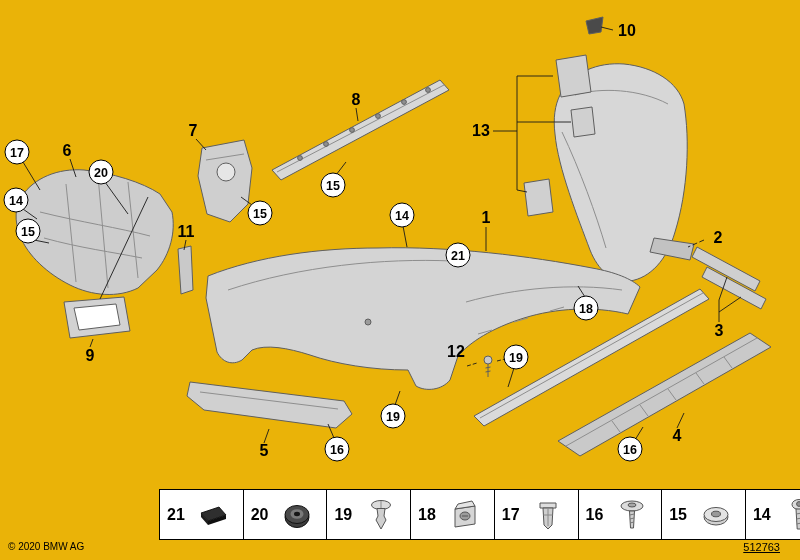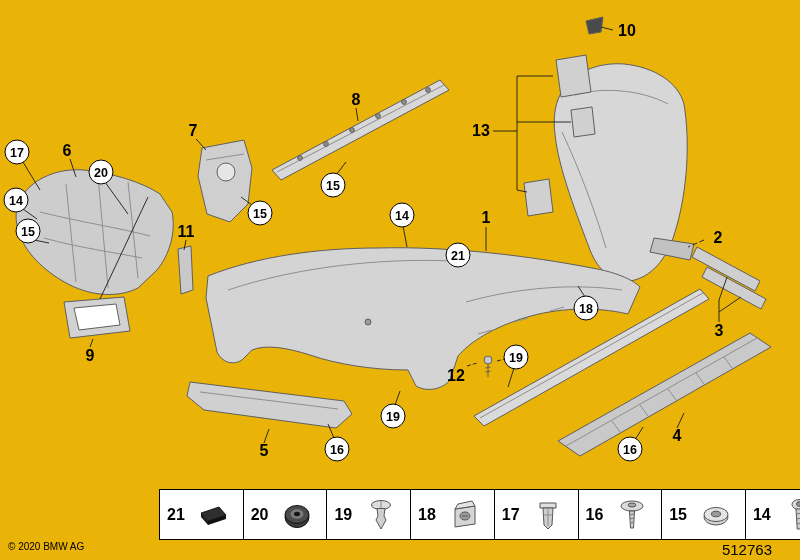--- a/index.html
+++ b/index.html
@@ -20,21 +20,21 @@
   .legend { position: absolute; left: 159px; top: 489px; display: flex; }
   .legend-cell {
     height: 49px; border: 1.3px solid #000; background: #fff;
     display: flex; align-items: center; padding: 0 3px 0 7px;
   }
   .legend-cell + .legend-cell { margin-left: -1.3px; }
   .legend-cell-item { width: 73px; }
   .legend-num { font-size: 16px; font-weight: 700; margin-right: 2px; }
   .legend-icon { display: flex; align-items: center; justify-content: center; flex: 1; }
   .copyright { position: absolute; left: 8px; top: 541px; font-size: 10px; color: #000; }
-  .diagram-number { position: absolute; right: 28px; top: 541px; font-size: 15px; color: #000; }
+  .diagram-number { position: absolute; right: 20px; top: 541px; font-size: 11px; color: #000; text-decoration: underline; }
 </style>
 </head>
 <body>
 
 <div class="canvas">
 
   <svg class="drawing" width="800" height="560" viewBox="0 0 800 560">
 
     <g stroke="#5f5f5f" stroke-width="1" stroke-linejoin="round" fill="none">
 
@@ -135,21 +135,21 @@
       <div class="callout-plain" style="left: 627px; top: 31px;">10</div>
       <div class="callout-plain" style="left: 356px; top: 100px;">8</div>
       <div class="callout-plain" style="left: 193px; top: 131px;">7</div>
       <div class="callout-plain" style="left: 481px; top: 131px;">13</div>
       <div class="callout-plain" style="left: 67px; top: 151px;">6</div>
       <div class="callout-plain" style="left: 486px; top: 218px;">1</div>
       <div class="callout-plain" style="left: 186px; top: 232px; text-align: right;">11</div>
       <div class="callout-plain" style="left: 718px; top: 238px;">2</div>
       <div class="callout-plain" style="left: 719px; top: 331px;">3</div>
       <div class="callout-plain" style="left: 90px; top: 356px;">9</div>
-      <div class="callout-plain" style="left: 456px; top: 376px;">12</div>
+      <div class="callout-plain" style="left: 456px; top: 352px;">12</div>
       <div class="callout-plain" style="left: 677px; top: 436px;">4</div>
       <div class="callout-plain" style="left: 264px; top: 451px;">5</div>
       <div class="callout-circled" style="left: 17px; top: 152px;">17</div>
       <div class="callout-circled" style="left: 101px; top: 172px;">20</div>
       <div class="callout-circled" style="left: 16px; top: 200px;">14</div>
       <div class="callout-circled" style="left: 28px; top: 231px;">15</div>
       <div class="callout-circled" style="left: 333px; top: 185px;">15</div>
       <div class="callout-circled" style="left: 260px; top: 213px;">15</div>
       <div class="callout-circled" style="left: 402px; top: 215px;">14</div>
       <div class="callout-circled" style="left: 458px; top: 255px;">21</div>

